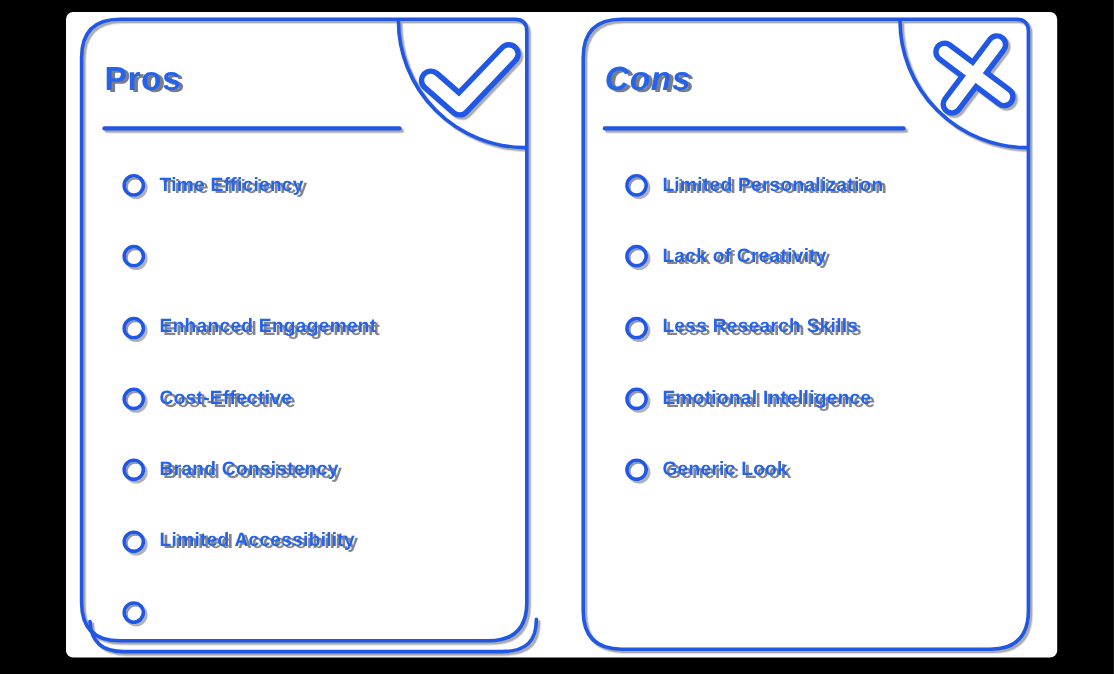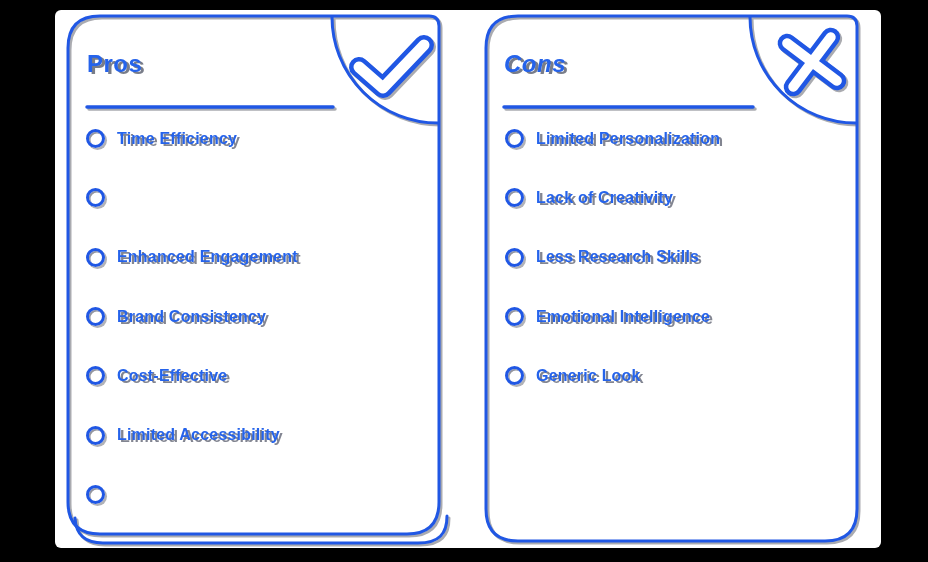--- a/index.html
+++ b/index.html
@@ -9,27 +9,27 @@
   }
   .panel{
     position:absolute;left:55px;top:10px;width:826px;height:538px;
     background:#ffffff;border-radius:6px;
   }
   svg.art{
     position:absolute;left:0;top:0;
     filter:drop-shadow(2px 2px 0 rgba(100,102,112,0.55));
   }
   .title{
-    position:absolute;font-size:24px;font-weight:bold;color:#2563eb;
+    position:absolute;font-size:28px;font-weight:bold;color:#2563eb;
     text-shadow:3px 2px 0 rgba(88,92,108,0.8);letter-spacing:0.5px;
   }
   #pros-title{left:87px;top:50px;}
   #cons-title{left:504px;top:50px;font-style:italic;}
   ul.itemlist{
-    position:absolute;margin:0;padding:0;list-style:none;width:340px;
+    position:absolute;margin:16px;padding:0;list-style:none;width:340px;
   }
   #pros-list{left:86px;top:109px;}
   #cons-list{left:505px;top:109px;}
   ul.itemlist li{
     display:flex;align-items:center;height:59.3px;
   }
   .bullet{
     flex:0 0 auto;width:13px;height:13px;border-radius:50%;
     border:3.5px solid #2057e4;margin-right:12px;
     box-shadow:2px 2px 0 rgba(100,102,112,0.5), inset 1.5px 1.5px 0 rgba(60,64,82,0.55);
@@ -84,25 +84,25 @@
       </li>
       <li>
         <span class="bullet"></span>
       </li>
       <li>
         <span class="bullet"></span>
         <span class="item-text">Enhanced Engagement</span>
       </li>
       <li>
         <span class="bullet"></span>
-        <span class="item-text">Brand Consistency</span>
+        <span class="item-text">Cost-Effective</span>
       </li>
       <li>
         <span class="bullet"></span>
-        <span class="item-text">Cost-Effective</span>
+        <span class="item-text">Brand Consistency</span>
       </li>
       <li>
         <span class="bullet"></span>
         <span class="item-text">Limited Accessibility</span>
       </li>
       <li>
         <span class="bullet"></span>
       </li>
     </ul>
   <ul class="itemlist" id="cons-list">

